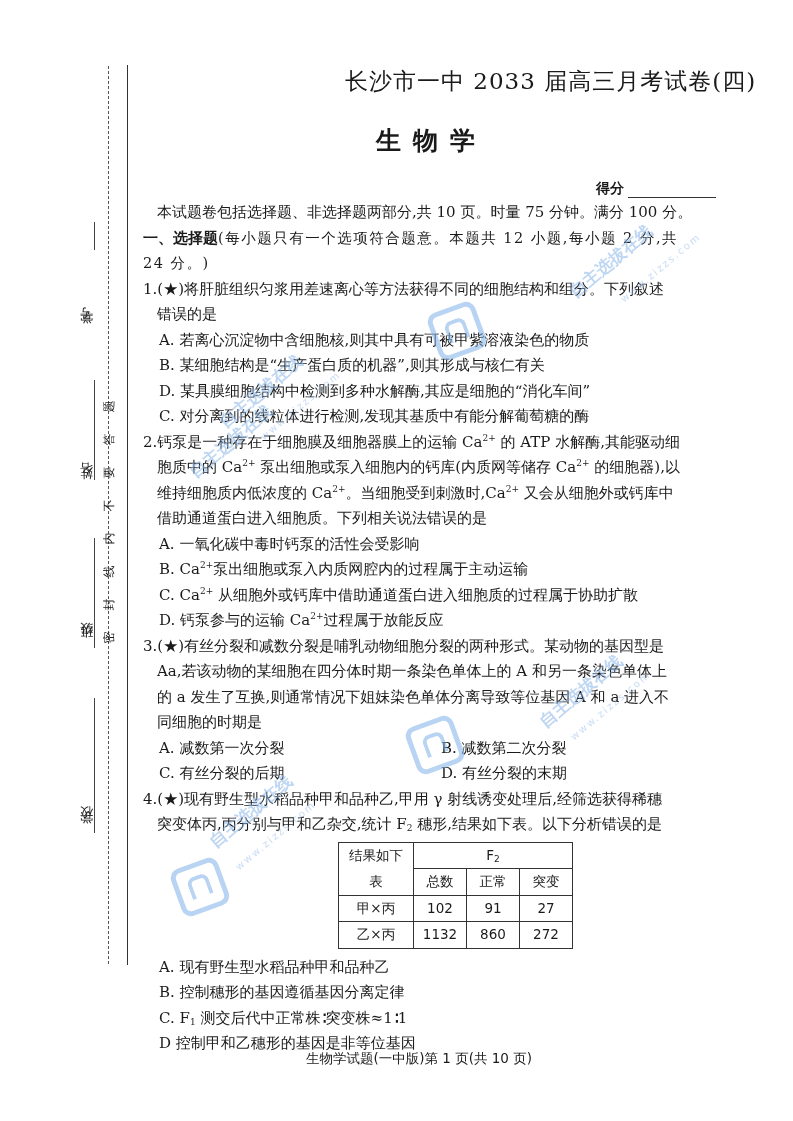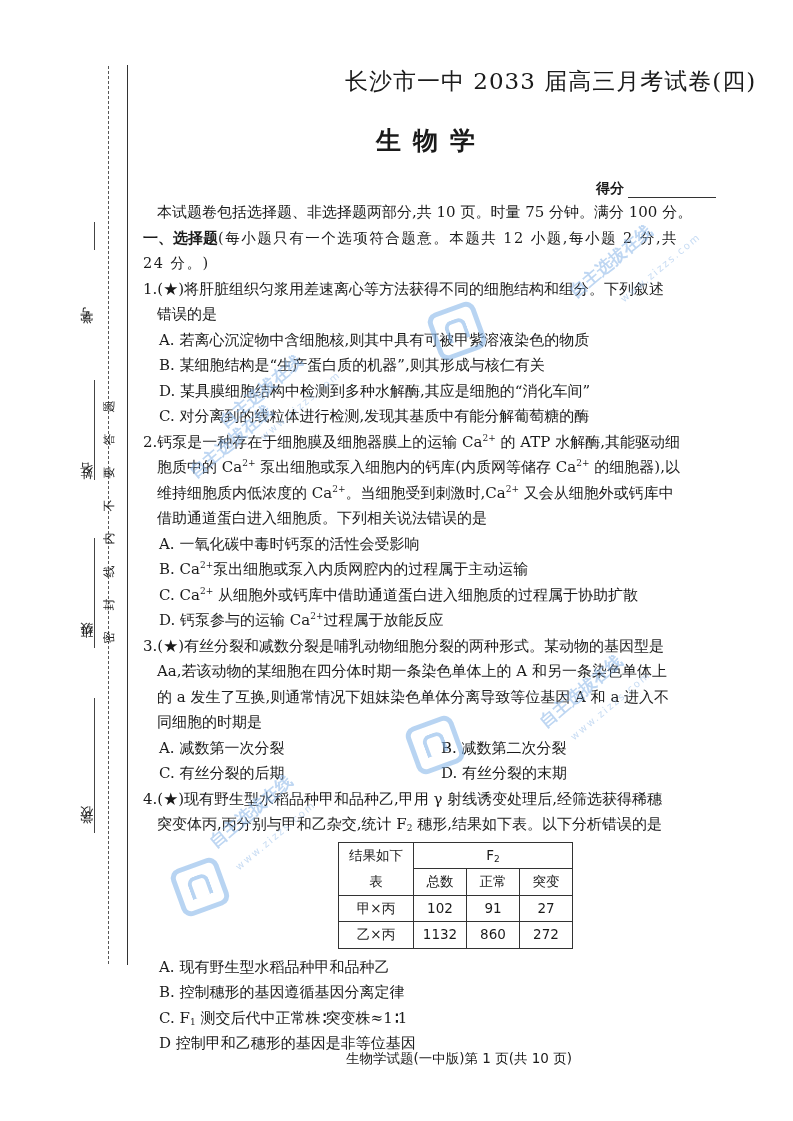--- a/index.html
+++ b/index.html
@@ -25,21 +25,21 @@
   sup{font-size:9px;vertical-align:6px;line-height:0;}
   sub{font-size:9px;vertical-align:-2px;line-height:0;}
   .two-col{display:flex;}
   .two-col > div{width:295px;}
   
   .tbl-wrap{padding-left:195px;margin:4px 0 6px 0;}
   table.f2{border-collapse:collapse;font-size:13.5px;font-family:"DejaVu Sans","Liberation Sans",sans-serif;}
   table.f2 td{border:1.3px solid #333;text-align:center;height:22px;padding:0 6px;}
   table.f2 td.combo{width:62px;}
   table.f2 td.num{width:40px;}
-  .footer{position:absolute;left:306px;top:1050px;font-size:13.5px;font-family:"DejaVu Sans","Liberation Sans",sans-serif;margin-left:40px;}
+  .footer{position:absolute;left:306px;top:1050px;font-size:13.5px;font-family:"DejaVu Sans","Liberation Sans",sans-serif;}
   
   .wm-logo{position:absolute;width:40px;height:40px;border:5px solid #7fb2e8;border-radius:10px;opacity:.55;transform:rotate(-20deg);}
   .wm-logo::after{content:"";position:absolute;left:9px;top:8px;width:14px;height:18px;border:4px solid #7fb2e8;border-bottom:none;border-radius:8px 8px 0 0;}
   .wm-text{position:absolute;color:#8ab6e8;opacity:.55;font-size:17px;font-weight:bold;transform:rotate(-40deg);font-family:"DejaVu Sans","Liberation Sans",sans-serif;white-space:nowrap;}
   .wm-url{position:absolute;color:#9cc0ea;opacity:.55;font-size:10px;transform:rotate(-40deg);letter-spacing:2px;font-family:"DejaVu Sans","Liberation Sans",sans-serif;white-space:nowrap;}
 </style>
 </head>
 <body>
 
 <div class="page">

